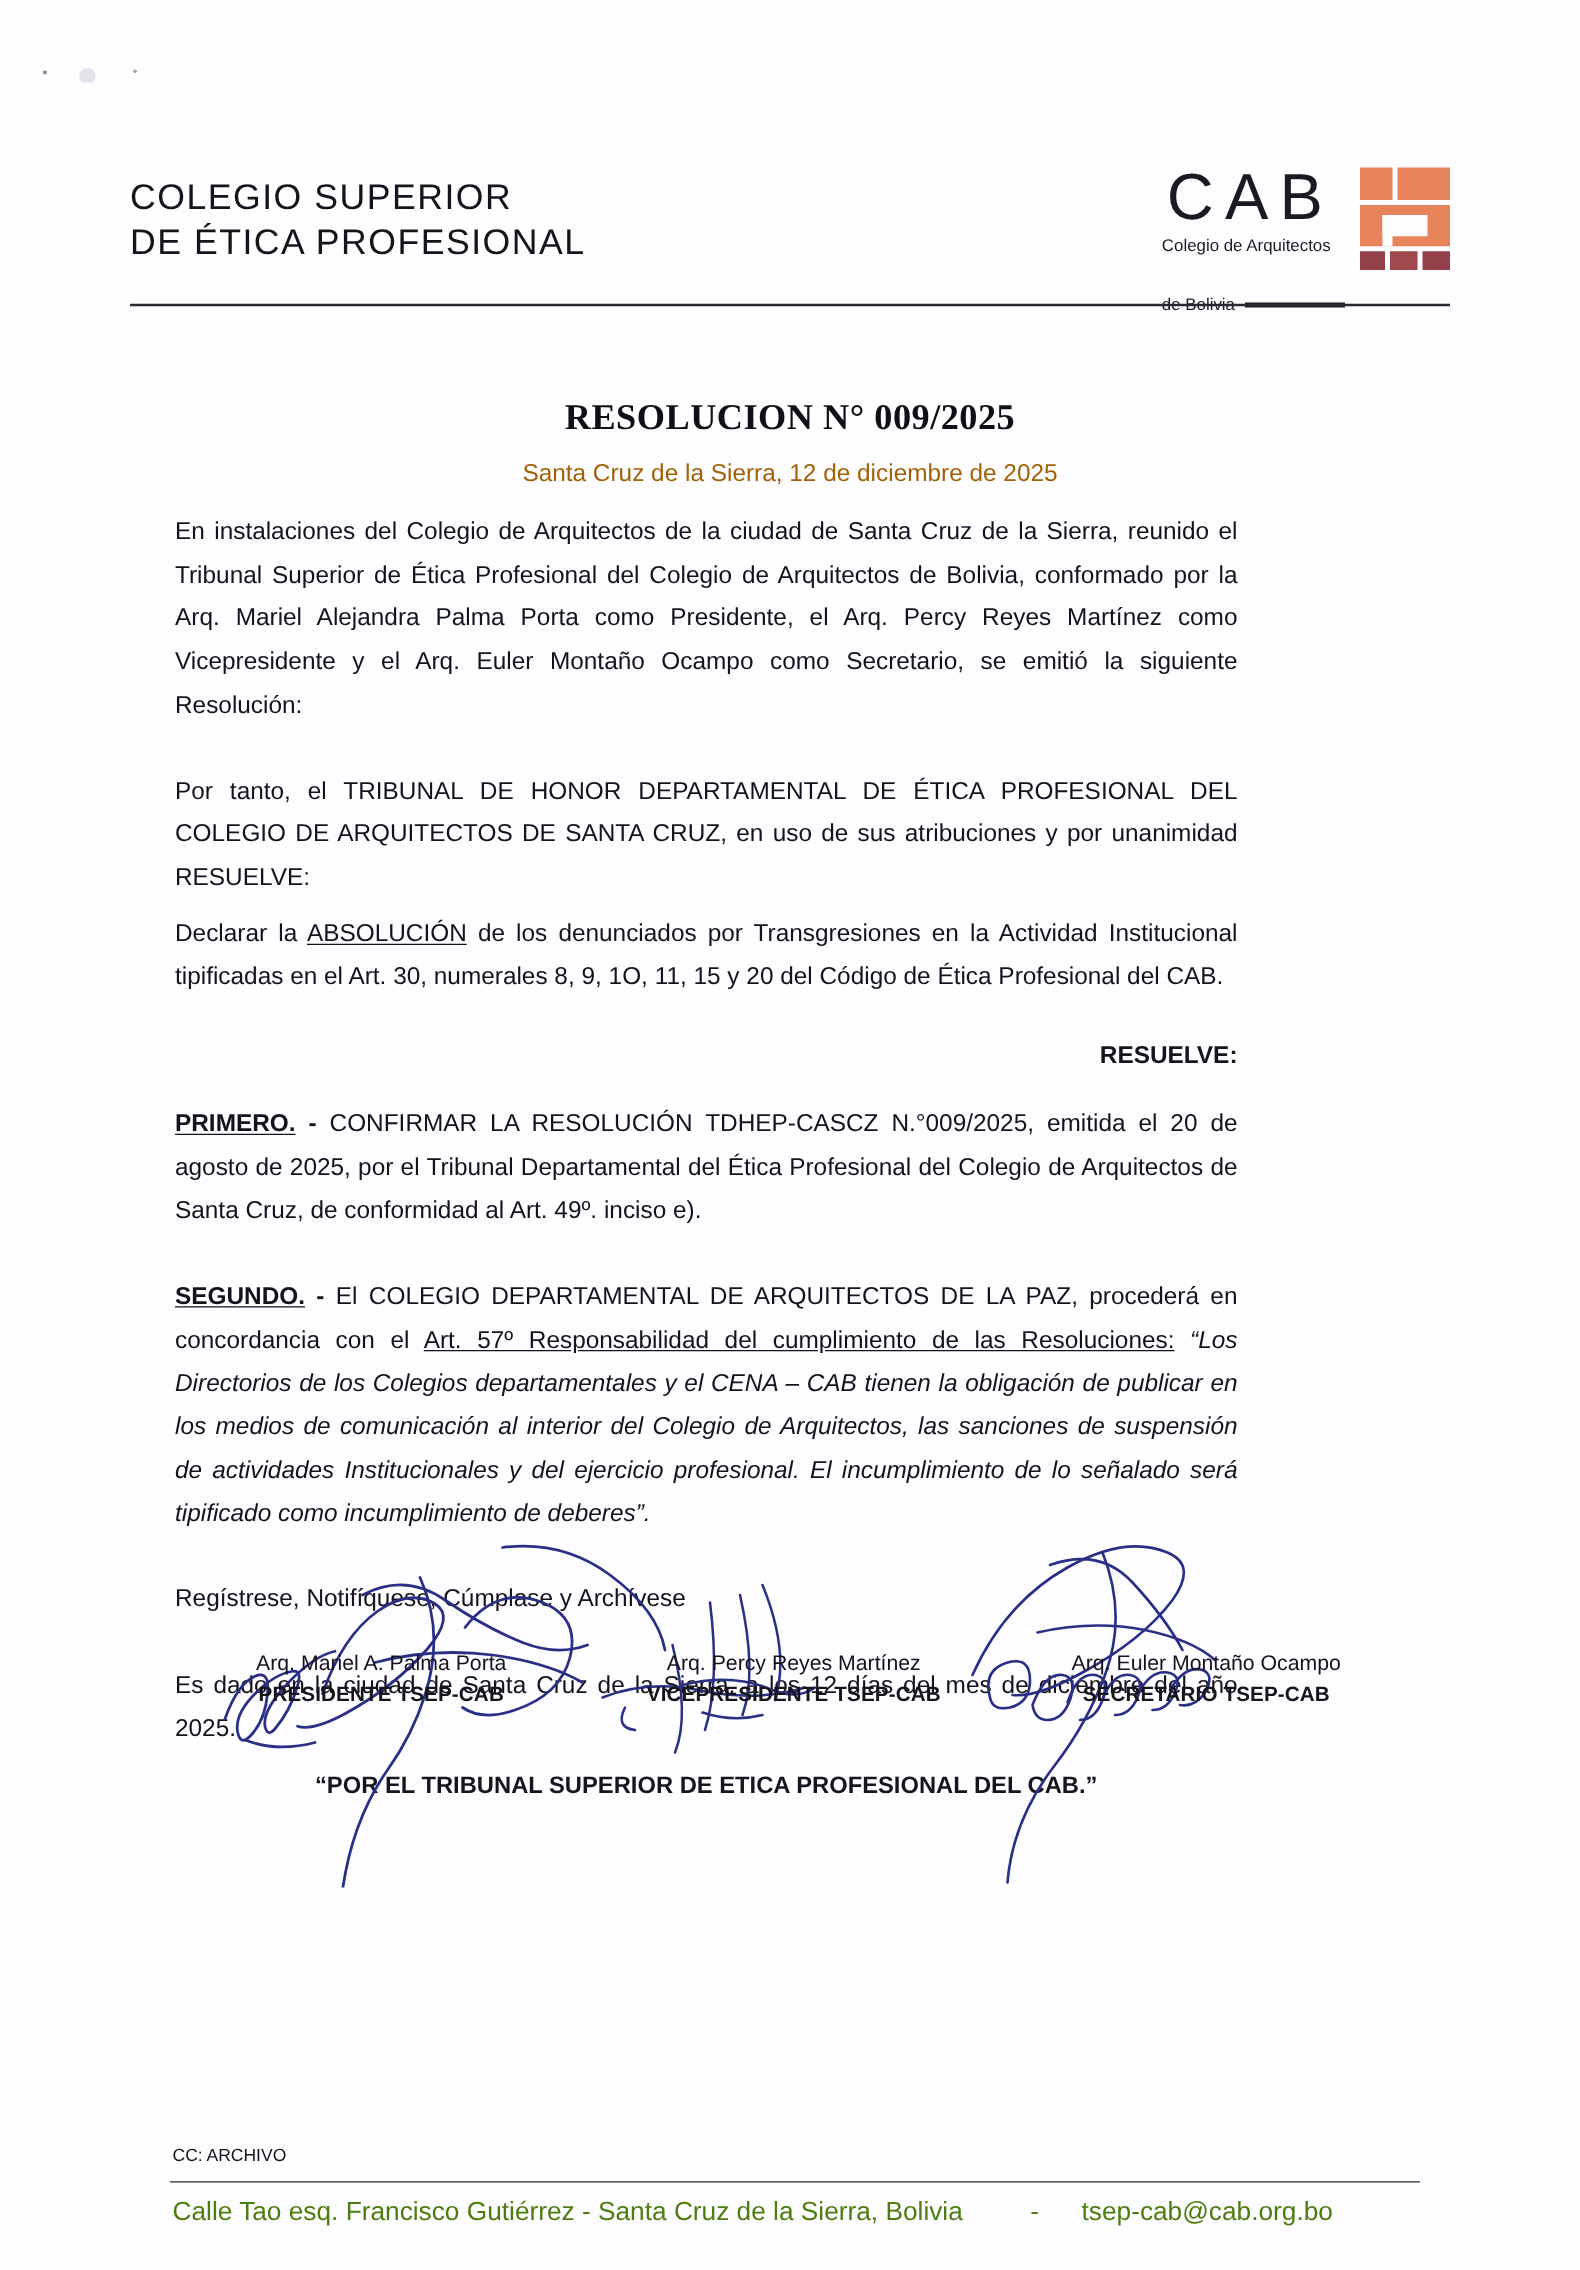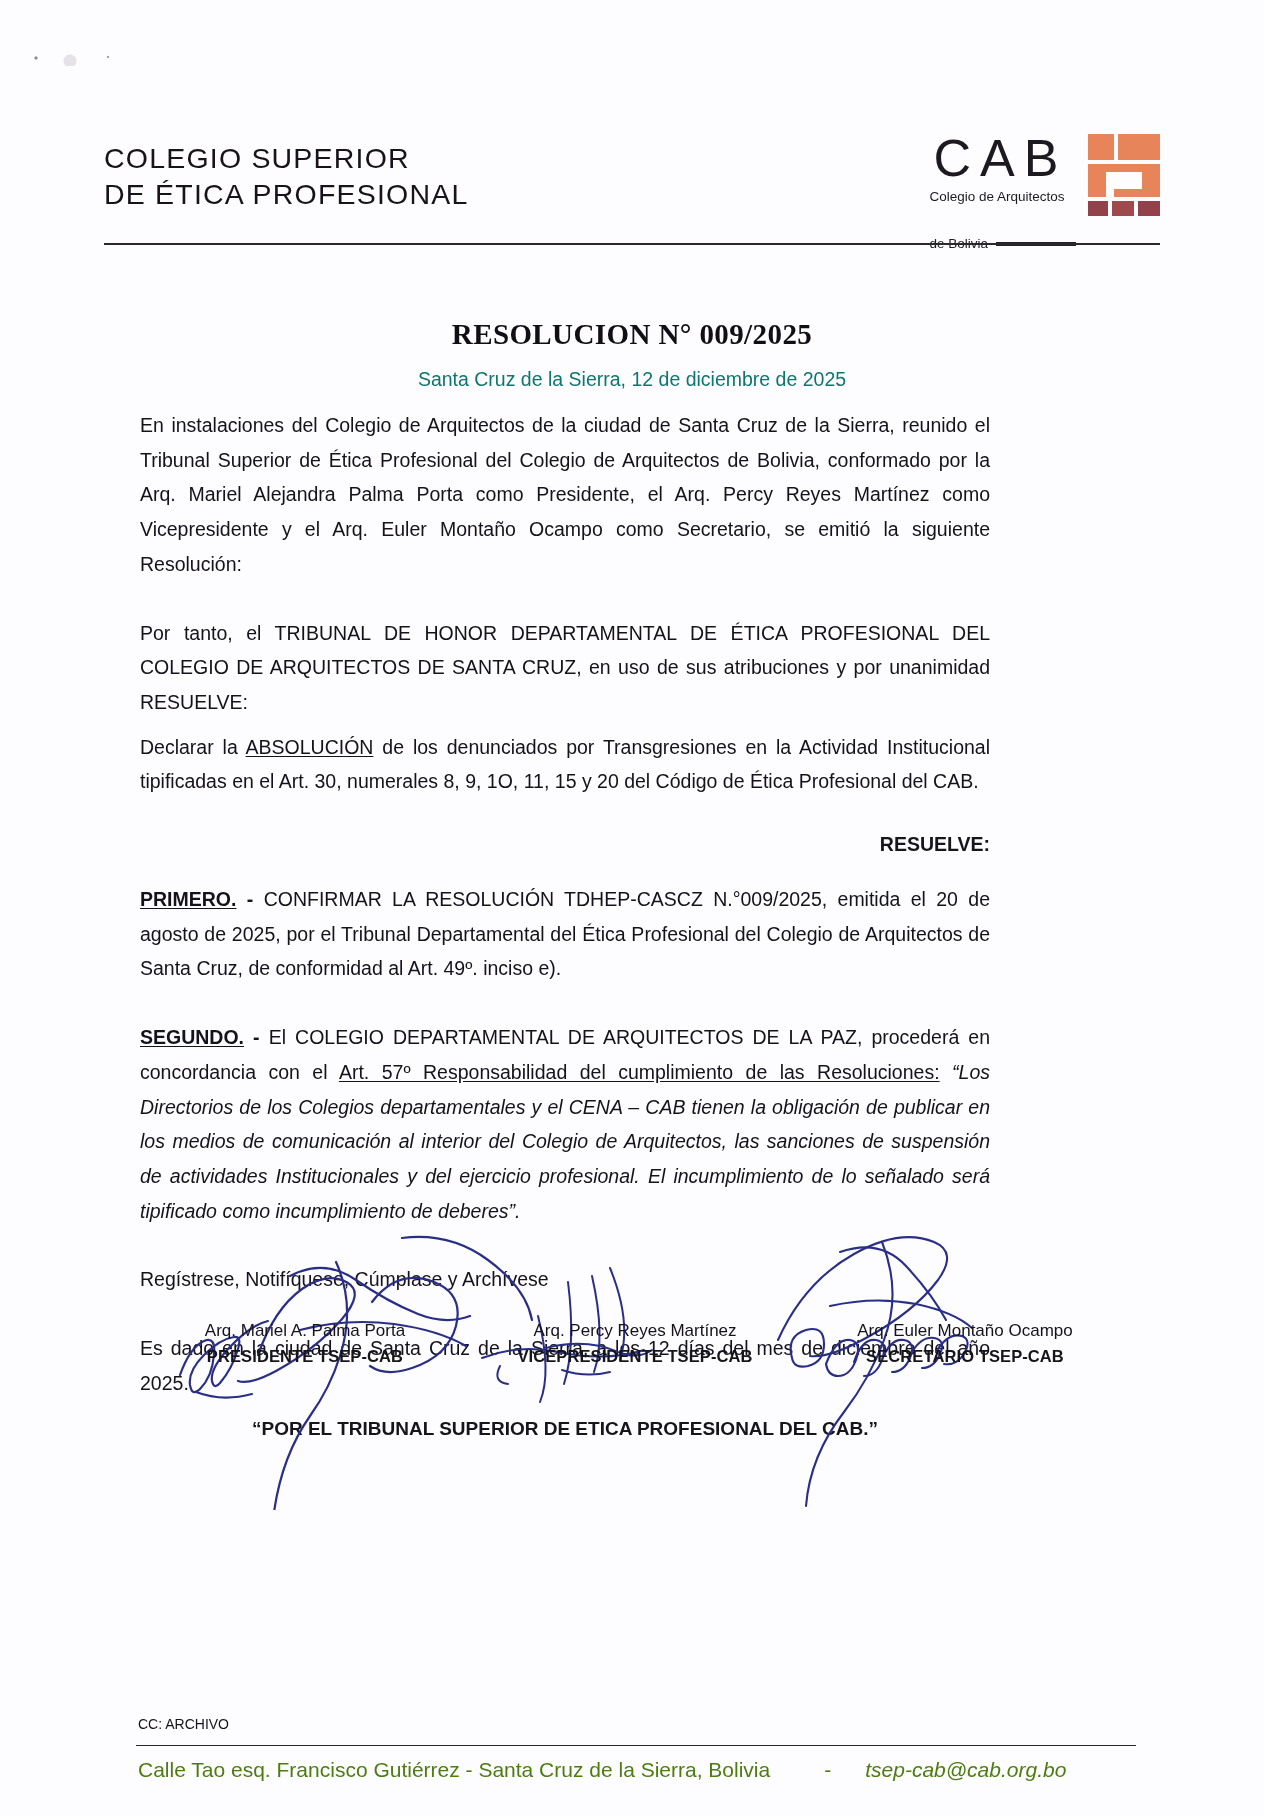--- a/index.html
+++ b/index.html
@@ -118,21 +118,21 @@
     font-size: 29px;
     letter-spacing: .4px;
     color: #120f14;
   }
   .doc-place {
     position: absolute;
     left: 0; right: 0;
     top: 368px;
     text-align: center;
     font-size: 19.5px;
-    color: #0f766e;
+    color: #a16207;
   }
 
   .body-col {
     position: absolute;
     left: 140px;
     width: 850px;
     top: 408px;
   }
   .para {
     font-size: 19.5px;
@@ -210,21 +210,21 @@
     left: 138px;
     right: 128px;
     top: 1758px;
     font-size: 21px;
     color: #4d7c0f;
     display: flex;
     align-items: baseline;
   }
   .footer-addr { white-space: nowrap; }
   .footer-dash { margin: 0 34px 0 54px; }
-  .footer-mail { white-space: nowrap; font-style: italic; }
+  .footer-mail { white-space: nowrap; }
 </style>
 </head>
 <body>
 
 <div class="page">
 
   <div class="scan-speck"></div>
 
   <div class="header">
     <div class="org-title">COLEGIO SUPERIOR

